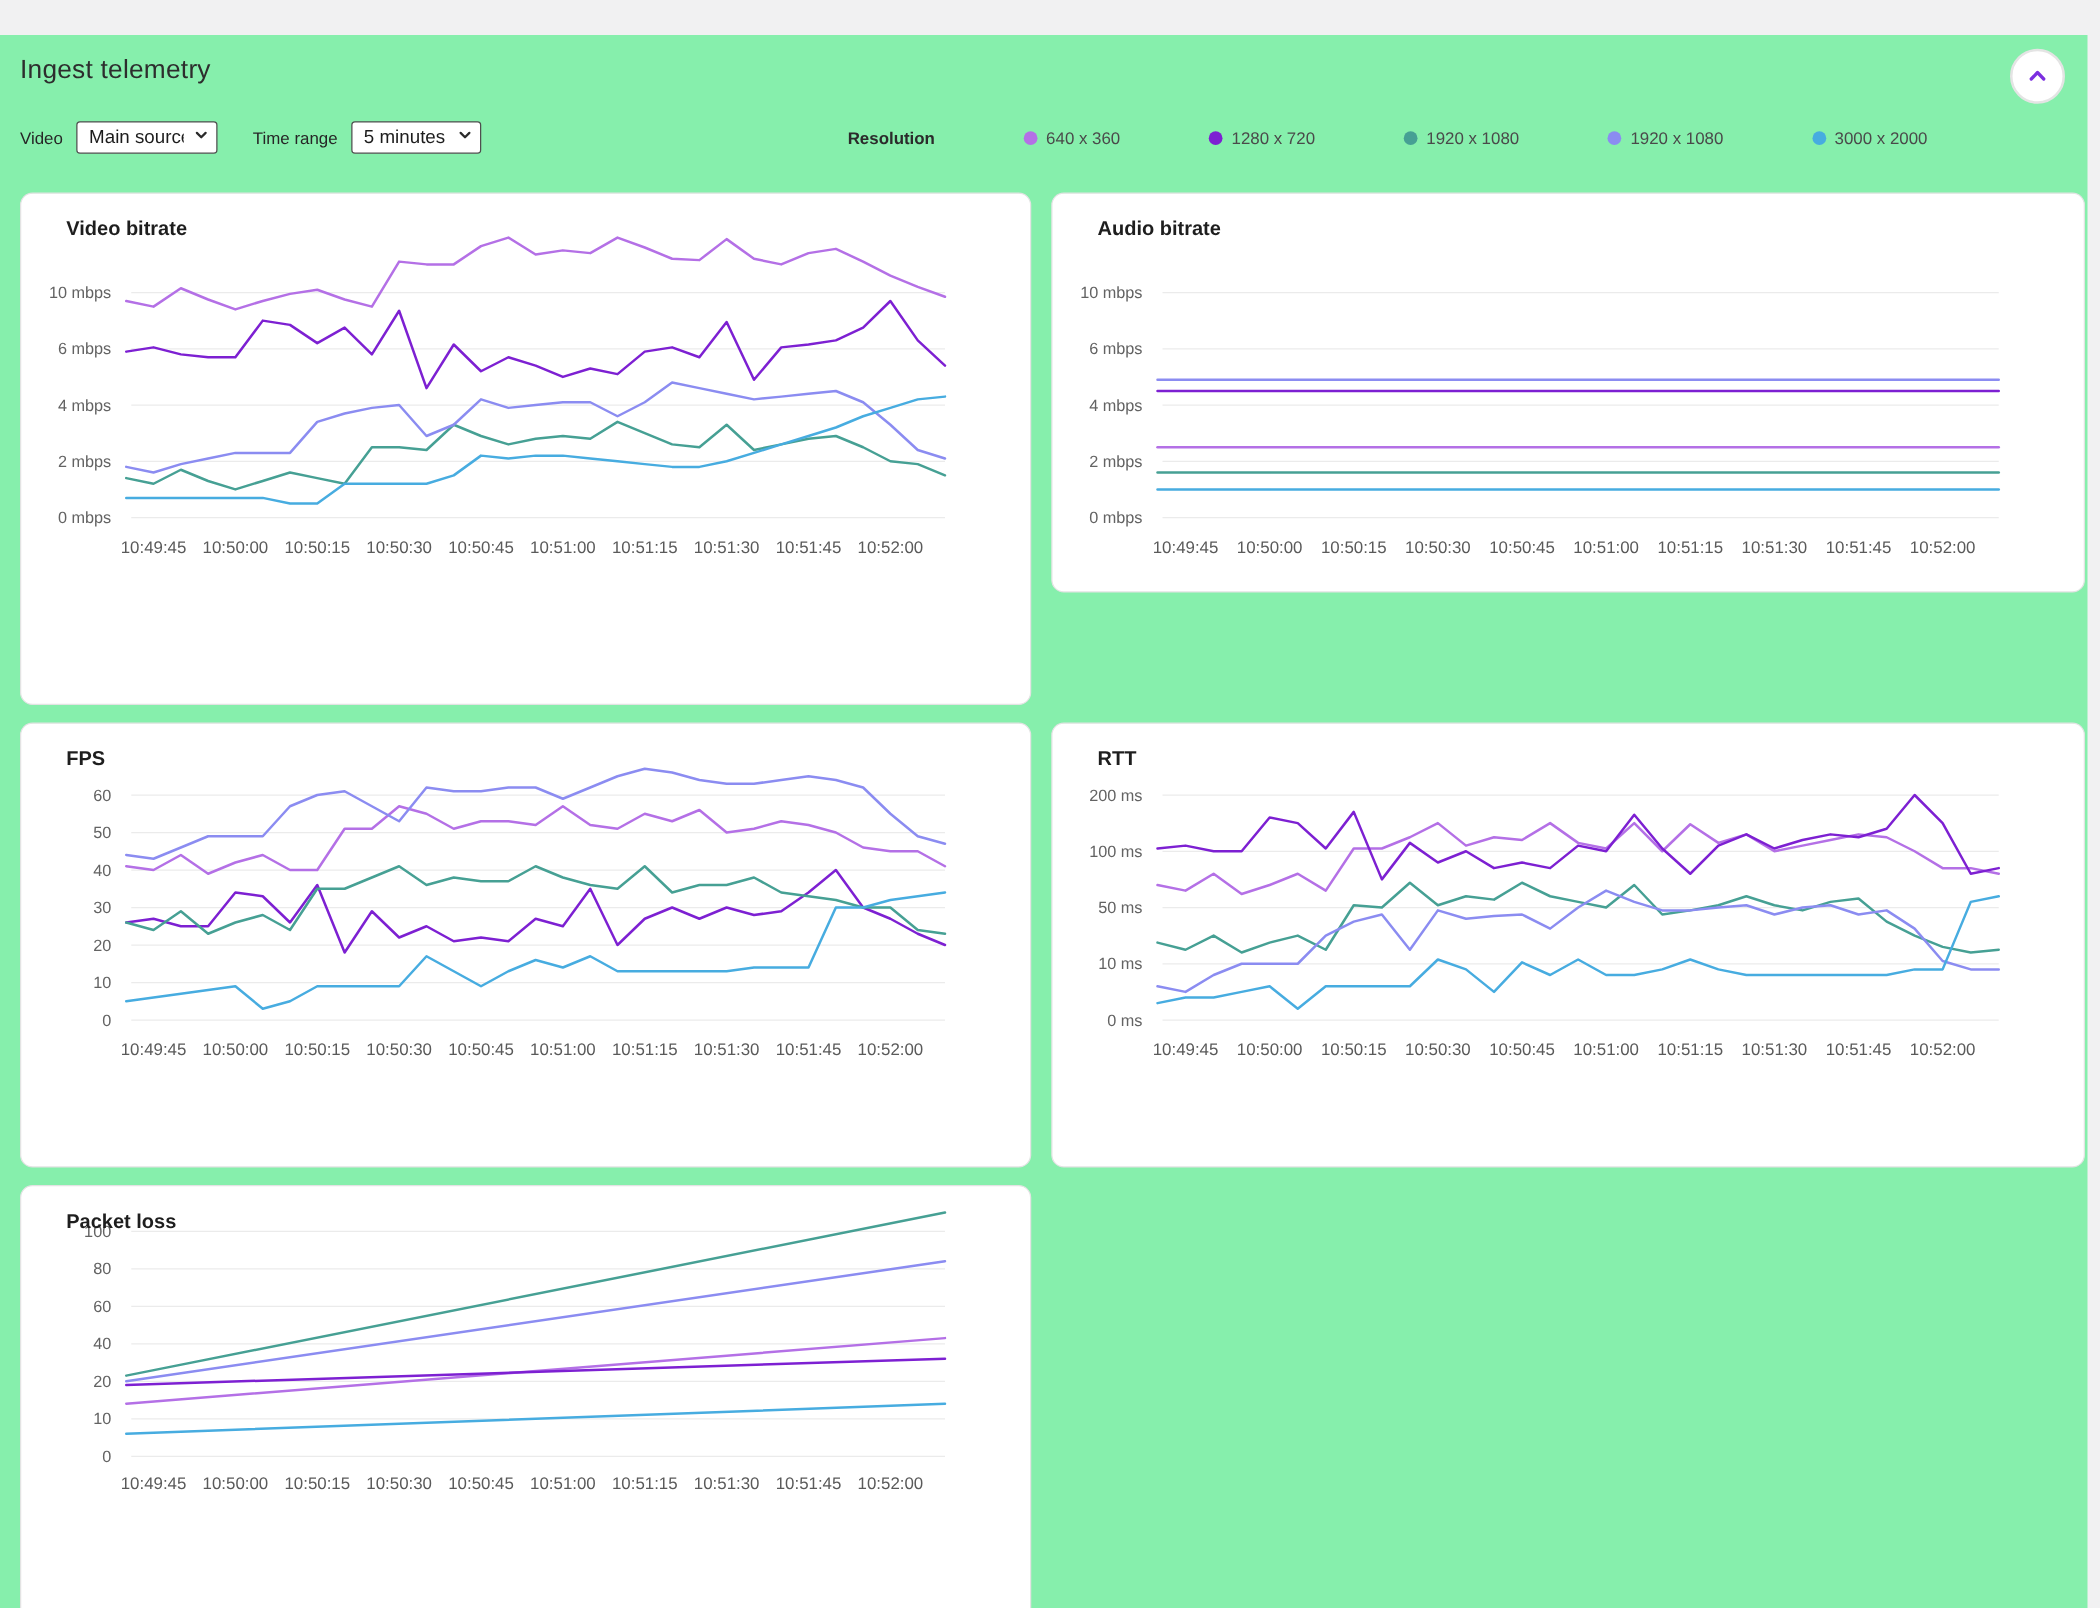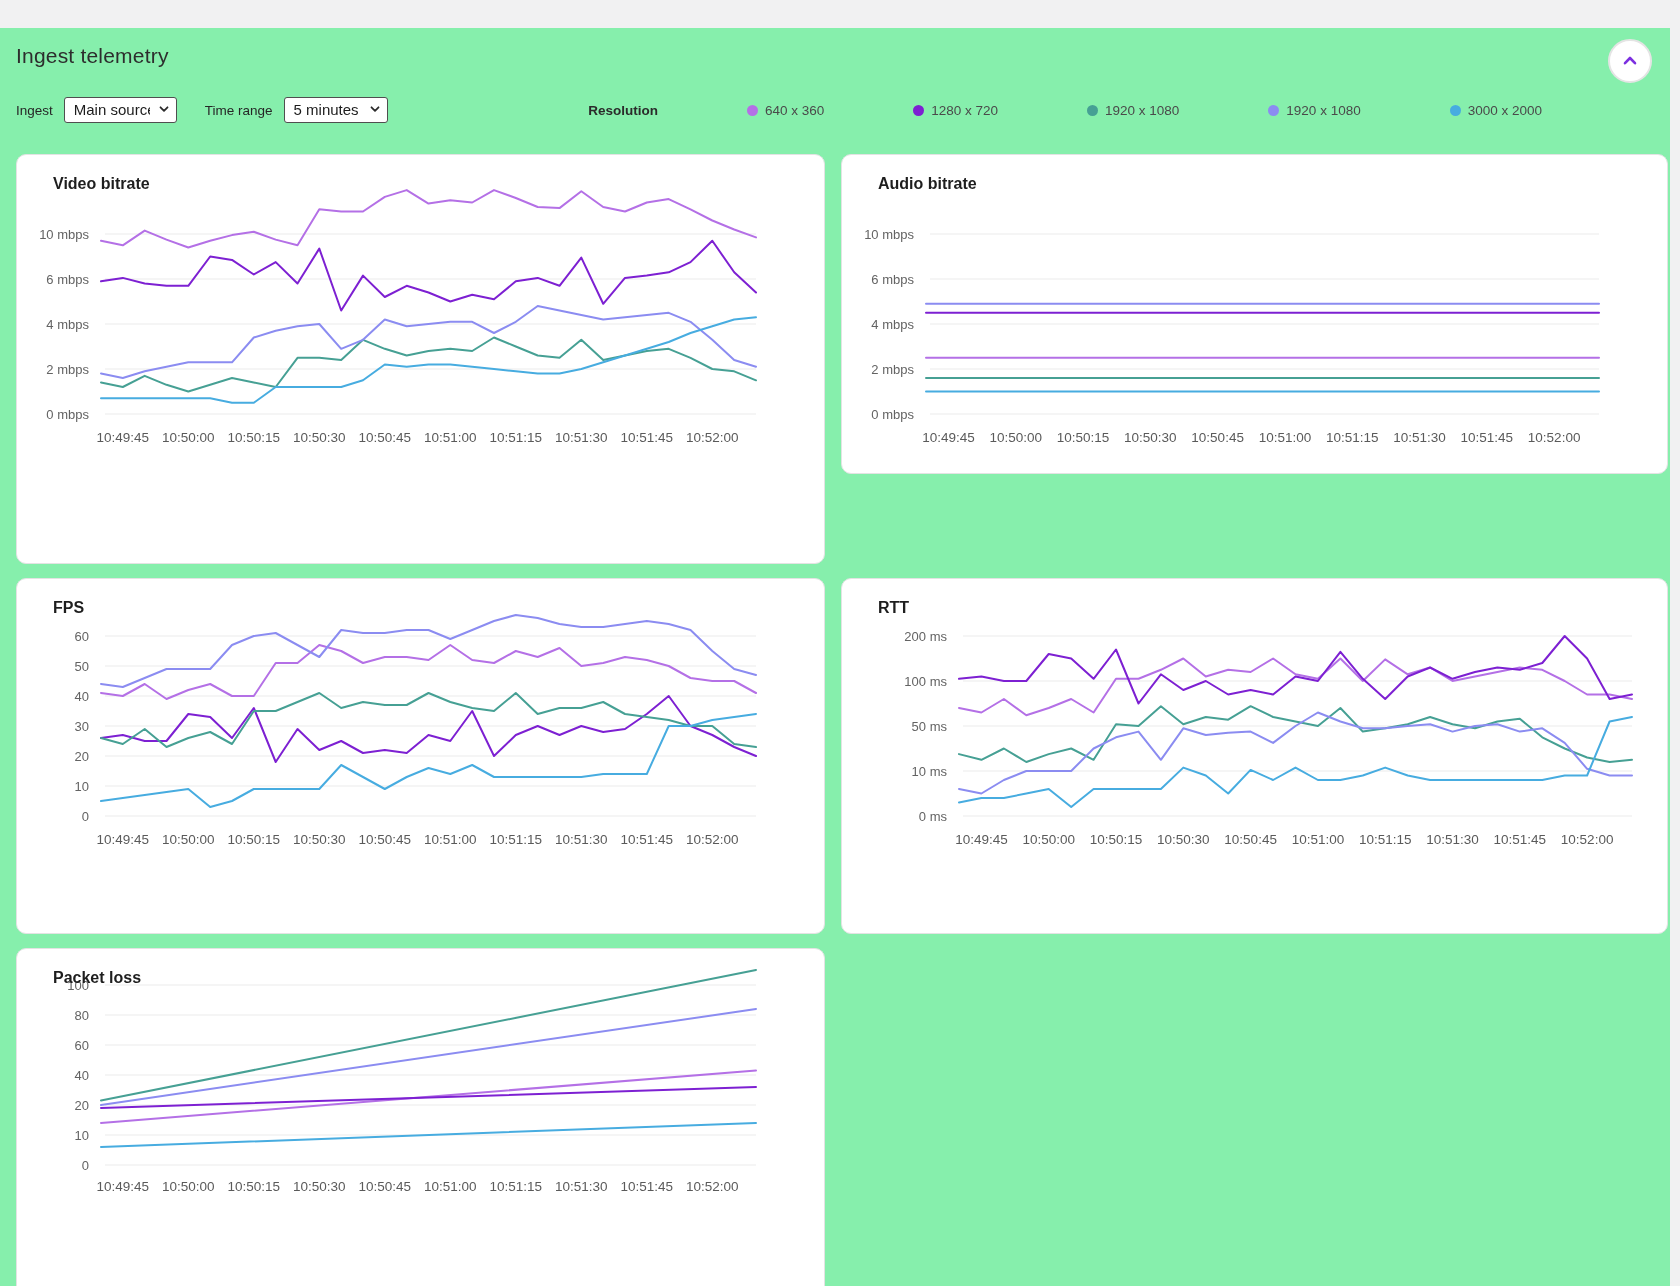--- a/index.html
+++ b/index.html
@@ -35,21 +35,21 @@
   .select-wrap{position:relative;margin-left:11px;display:inline-block;}
   select{
     appearance:none;-webkit-appearance:none;-moz-appearance:none;
     font-family:"Liberation Sans",sans-serif;font-size:15px;color:#1c1c1c;
     background:#fff;border:1.5px solid #4f4f4f;border-radius:3px;
     padding:3px 26px 4px 9px;cursor:pointer;
   }
   #source-select{width:113px;}
   #time-range-select{width:104px;}
   .sel-chev{position:absolute;right:7px;top:50%;transform:translateY(-50%);pointer-events:none;}
-  .legend{margin-left:auto;margin-right:112px;display:flex;align-items:center;gap:41px;}
+  .legend{margin-left:auto;margin-right:112px;display:flex;align-items:center;gap:23px;}
   .legend-title{font-size:13.5px;font-weight:700;color:#2b2b2b;}
   .legend-item{display:flex;align-items:center;gap:7px;font-size:13.5px;color:#4a4a4a;white-space:nowrap;padding-left:48px;}
   .legend-dot{width:11px;height:11px;border-radius:50%;display:inline-block;flex:none;}
   .charts-grid{
     display:grid;grid-template-columns:809px 827px;
     column-gap:16px;row-gap:14px;
     margin:30px 16px 0;align-items:start;
   }
   .chart-card{
     box-sizing:border-box;position:relative;
@@ -73,21 +73,21 @@
     <button class="collapse-btn" aria-label="Collapse">
       <span style="display:flex;">
         <svg width="22" height="22" viewBox="0 0 22 22">
           <path d="M6 13.2 L11 8 L16 13.2" stroke="#7c2fe0" stroke-width="2.6" fill="none" stroke-linecap="round" stroke-linejoin="round"></path>
         </svg>
       </span>
     </button>
   </div>
 
   <div class="controls-row">
-    <span class="ctl-label">Ingest</span>
+    <span class="ctl-label">Video</span>
     <span class="select-wrap">
       <select id="source-select"><option>Main source</option></select>
       <span class="sel-chev">
         <svg width="12" height="12" viewBox="0 0 12 12">
           <path d="M2.5 4.3 L6 7.8 L9.5 4.3" stroke="#2b2b2b" stroke-width="1.8" fill="none" stroke-linecap="round" stroke-linejoin="round"></path>
         </svg>
       </span>
     </span>
 
     <span class="ctl-label tr-label">Time range</span>
@@ -225,21 +225,21 @@
             <text x="629.8333333333334" y="265" text-anchor="middle" font-size="13.5" fill="#5a5a5a">10:51:45</text>
             <text x="695.3333333333334" y="265" text-anchor="middle" font-size="13.5" fill="#5a5a5a">10:52:00</text>
           </g>
           <polyline points="84.0,114.0 105.8,117.0 127.7,105.0 149.5,120.0 171.3,111.0 193.2,105.0 215.0,117.0 236.8,117.0 258.7,84.0 280.5,84.0 302.3,66.0 324.2,72.0 346.0,84.0 367.8,78.0 389.7,78.0 411.5,81.0 433.3,66.0 455.2,81.0 477.0,84.0 498.8,72.0 520.7,78.0 542.5,69.0 564.3,87.0 586.2,84.0 608.0,78.0 629.8,81.0 651.7,87.0 673.5,99.0 695.3,102.0 717.2,102.0 739.0,114.0" fill="none" stroke="#b470e6" stroke-width="2" stroke-linejoin="round" stroke-linecap="round"></polyline>
           <polyline points="84.0,159.0 105.8,156.0 127.7,162.0 149.5,162.0 171.3,135.0 193.2,138.0 215.0,159.0 236.8,129.0 258.7,183.0 280.5,150.0 302.3,171.0 324.2,162.0 346.0,174.0 367.8,171.0 389.7,174.0 411.5,156.0 433.3,162.0 455.2,132.0 477.0,177.0 498.8,156.0 520.7,147.0 542.5,156.0 564.3,147.0 586.2,153.0 608.0,150.0 629.8,135.0 651.7,117.0 673.5,147.0 695.3,156.0 717.2,168.0 739.0,177.0" fill="none" stroke="#7d20d2" stroke-width="2" stroke-linejoin="round" stroke-linecap="round"></polyline>
           <polyline points="84.0,159.0 105.8,165.0 127.7,150.0 149.5,168.0 171.3,159.0 193.2,153.0 215.0,165.0 236.8,132.0 258.7,132.0 280.5,123.0 302.3,114.0 324.2,129.0 346.0,123.0 367.8,126.0 389.7,126.0 411.5,114.0 433.3,123.0 455.2,129.0 477.0,132.0 498.8,114.0 520.7,135.0 542.5,129.0 564.3,129.0 586.2,123.0 608.0,135.0 629.8,138.0 651.7,141.0 673.5,147.0 695.3,147.0 717.2,165.0 739.0,168.0" fill="none" stroke="#46a094" stroke-width="2" stroke-linejoin="round" stroke-linecap="round"></polyline>
           <polyline points="84.0,105.0 105.8,108.0 127.7,99.0 149.5,90.0 171.3,90.0 193.2,90.0 215.0,66.0 236.8,57.0 258.7,54.0 280.5,66.0 302.3,78.0 324.2,51.0 346.0,54.0 367.8,54.0 389.7,51.0 411.5,51.0 433.3,60.0 455.2,51.0 477.0,42.0 498.8,36.0 520.7,39.0 542.5,45.0 564.3,48.0 586.2,48.0 608.0,45.0 629.8,42.0 651.7,45.0 673.5,51.0 695.3,72.0 717.2,90.0 739.0,96.0" fill="none" stroke="#8b8cf1" stroke-width="2" stroke-linejoin="round" stroke-linecap="round"></polyline>
           <polyline points="84.0,222.0 105.8,219.0 127.7,216.0 149.5,213.0 171.3,210.0 193.2,228.0 215.0,222.0 236.8,210.0 258.7,210.0 280.5,210.0 302.3,210.0 324.2,186.0 346.0,198.0 367.8,210.0 389.7,198.0 411.5,189.0 433.3,195.0 455.2,186.0 477.0,198.0 498.8,198.0 520.7,198.0 542.5,198.0 564.3,198.0 586.2,195.0 608.0,195.0 629.8,195.0 651.7,147.0 673.5,147.0 695.3,141.0 717.2,138.0 739.0,135.0" fill="none" stroke="#47ace0" stroke-width="2" stroke-linejoin="round" stroke-linecap="round"></polyline>
         </svg>
       </div>
-      <div class="chart-card" style="height: 356px; padding-left: 33px;">
+      <div class="chart-card" style="height: 356px;">
         <div class="chart-title">RTT</div>
         <svg width="827" height="356" viewBox="0 0 827 356">
           <g>
             <line x1="88" y1="237" x2="757" y2="237" stroke="#ebebeb" stroke-width="1"></line>
             <text x="72" y="241.5" text-anchor="end" font-size="13" fill="#636363">0 ms</text>
             <line x1="88" y1="192" x2="757" y2="192" stroke="#ebebeb" stroke-width="1"></line>
             <text x="72" y="196.5" text-anchor="end" font-size="13" fill="#636363">10 ms</text>
             <line x1="88" y1="147" x2="757" y2="147" stroke="#ebebeb" stroke-width="1"></line>
             <text x="72" y="151.5" text-anchor="end" font-size="13" fill="#636363">50 ms</text>
             <line x1="88" y1="102" x2="757" y2="102" stroke="#ebebeb" stroke-width="1"></line>

